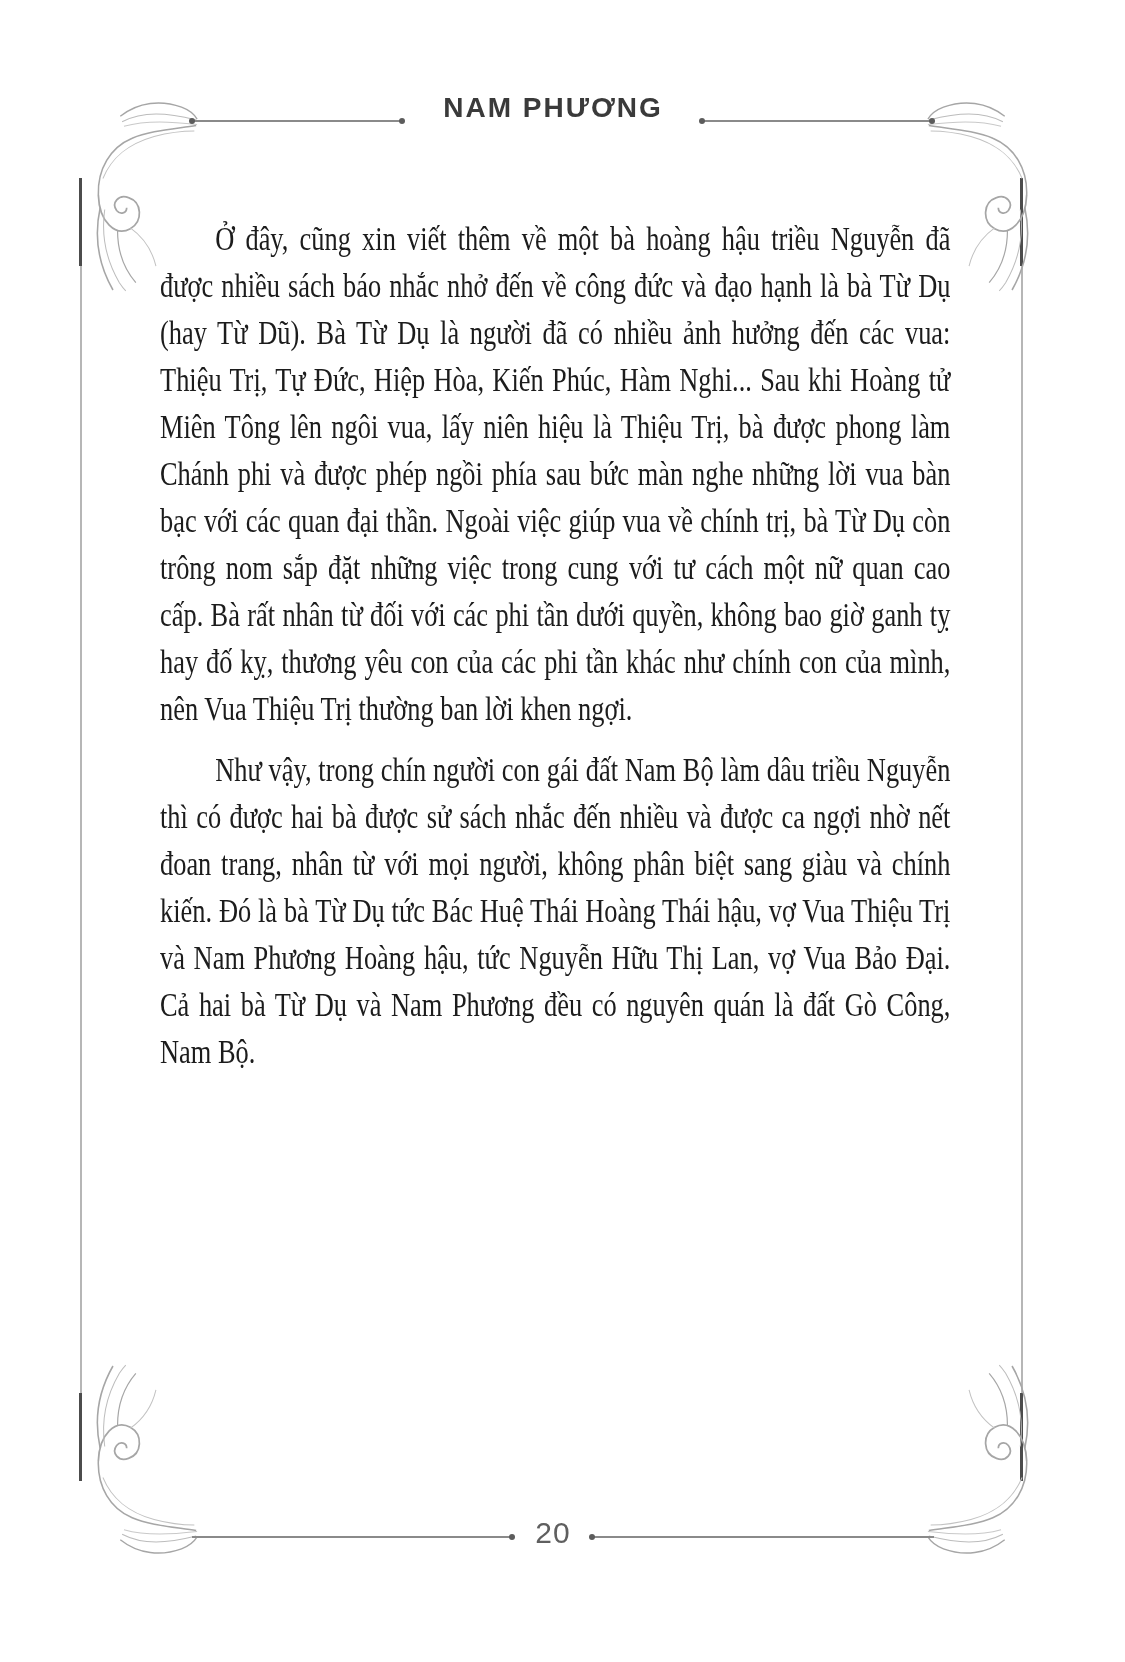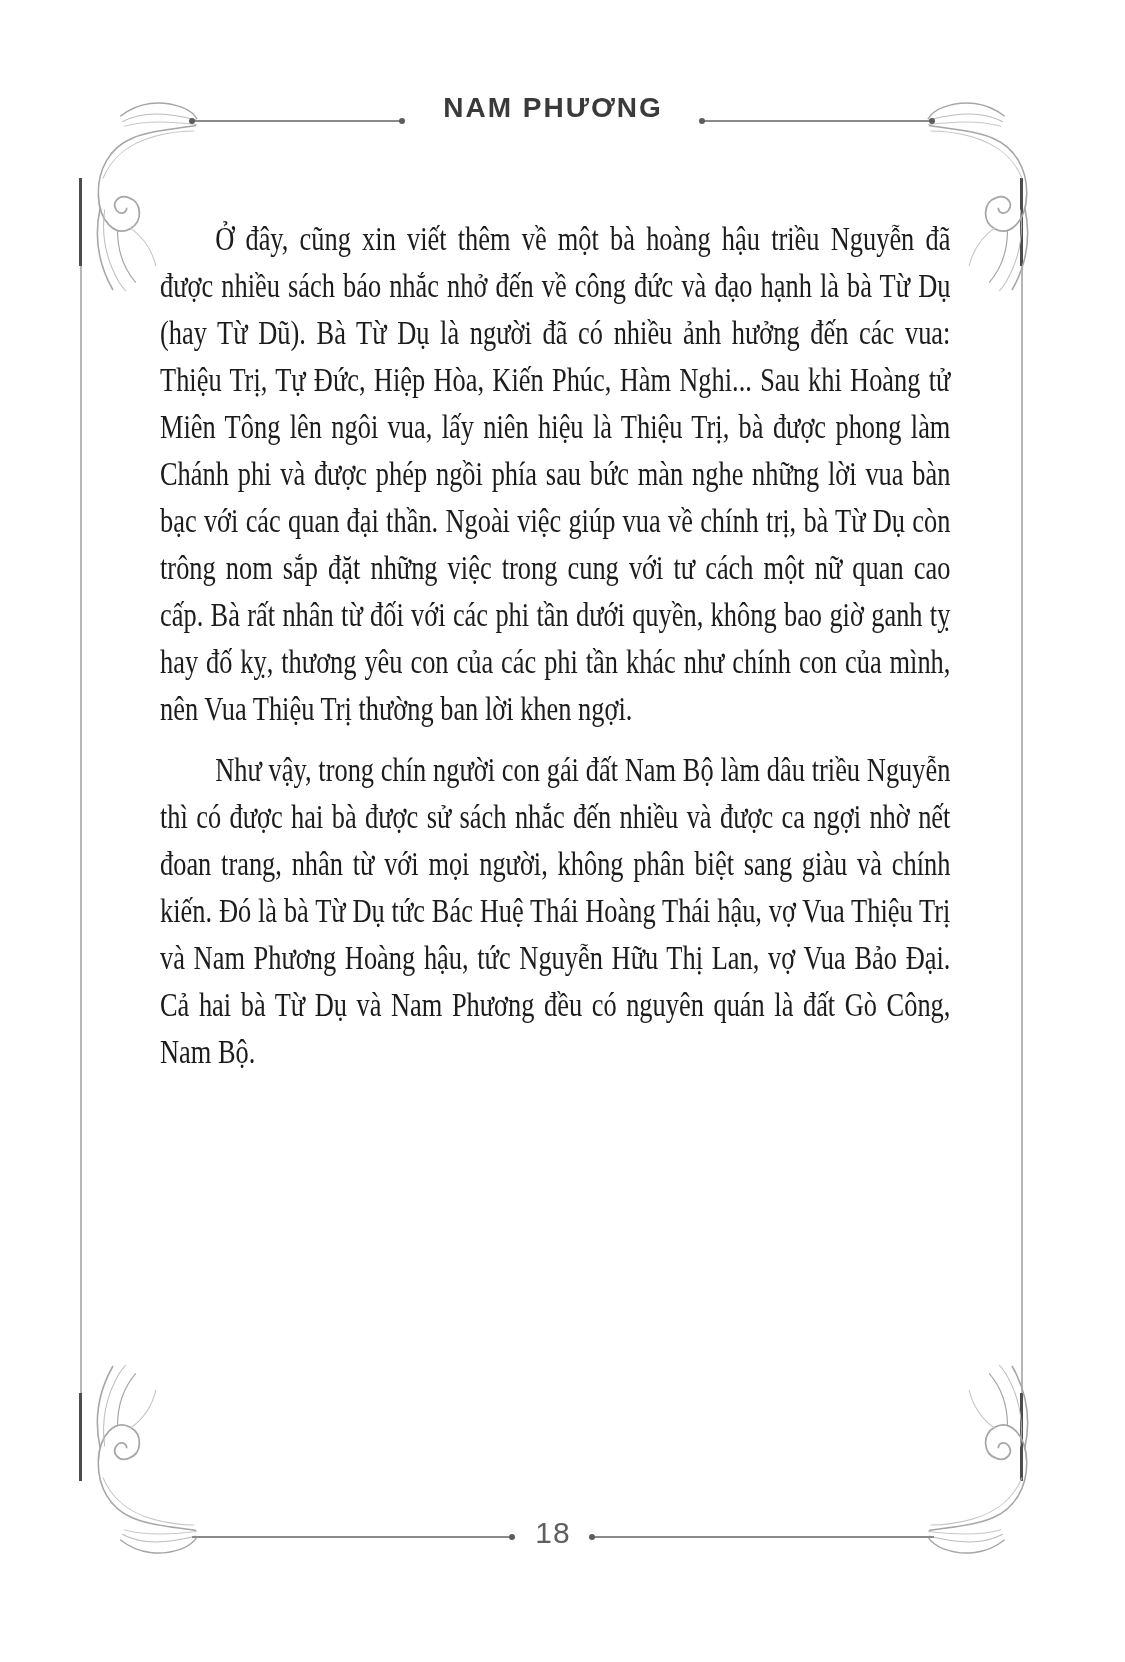--- a/index.html
+++ b/index.html
@@ -110,15 +110,15 @@
   <div class="body-text">
     <p>Ở đây, cũng xin viết thêm về một bà hoàng hậu triều Nguyễn đã được nhiều sách báo nhắc nhở đến về công đức và đạo hạnh là bà Từ Dụ (hay Từ Dũ). Bà Từ Dụ là người đã có nhiều ảnh hưởng đến các vua: Thiệu Trị, Tự Đức, Hiệp Hòa, Kiến Phúc, Hàm Nghi... Sau khi Hoàng tử Miên Tông lên ngôi vua, lấy niên hiệu là Thiệu Trị, bà được phong làm Chánh phi và được phép ngồi phía sau bức màn nghe những lời vua bàn bạc với các quan đại thần. Ngoài việc giúp vua về chính trị, bà Từ Dụ còn trông nom sắp đặt những việc trong cung với tư cách một nữ quan cao cấp. Bà rất nhân từ đối với các phi tần dưới quyền, không bao giờ ganh tỵ hay đố kỵ, thương yêu con của các phi tần khác như chính con của mình, nên Vua Thiệu Trị thường ban lời khen ngợi.</p>
     <p>Như vậy, trong chín người con gái đất Nam Bộ làm dâu triều Nguyễn thì có được hai bà được sử sách nhắc đến nhiều và được ca ngợi nhờ nết đoan trang, nhân từ với mọi người, không phân biệt sang giàu và chính kiến. Đó là bà Từ Dụ tức Bác Huệ Thái Hoàng Thái hậu, vợ Vua Thiệu Trị và Nam Phương Hoàng hậu, tức Nguyễn Hữu Thị Lan, vợ Vua Bảo Đại. Cả hai bà Từ Dụ và Nam Phương đều có nguyên quán là đất Gò Công, Nam Bộ.</p>
   </div>
 
   <div class="rule" style="left:192px;top:1536px;width:320px;"></div>
   <div class="dot" style="left:509px;top:1534px;"></div>
   <div class="rule" style="left:592px;top:1536px;width:342px;"></div>
   <div class="dot" style="left:589px;top:1534px;"></div>
 
-  <div class="page-number">18</div>
+  <div class="page-number">20</div>
 
 </div>
 
 </body></html>

